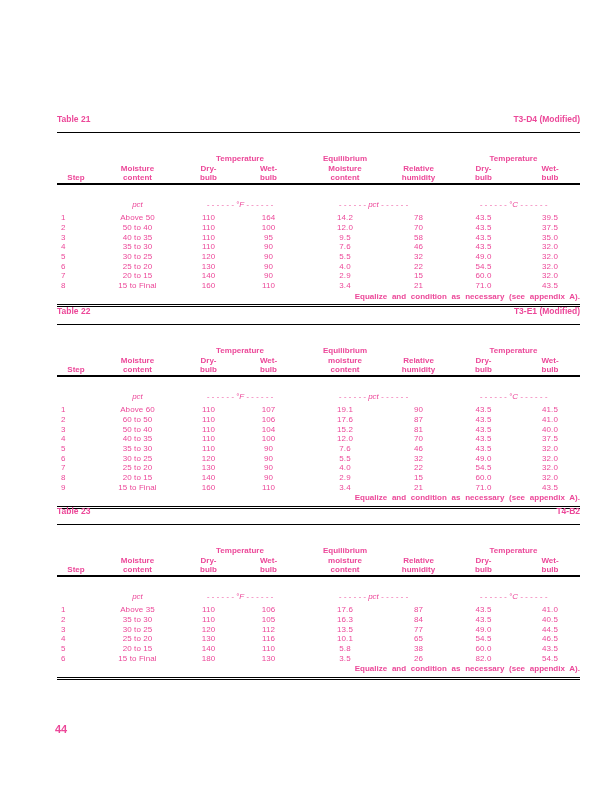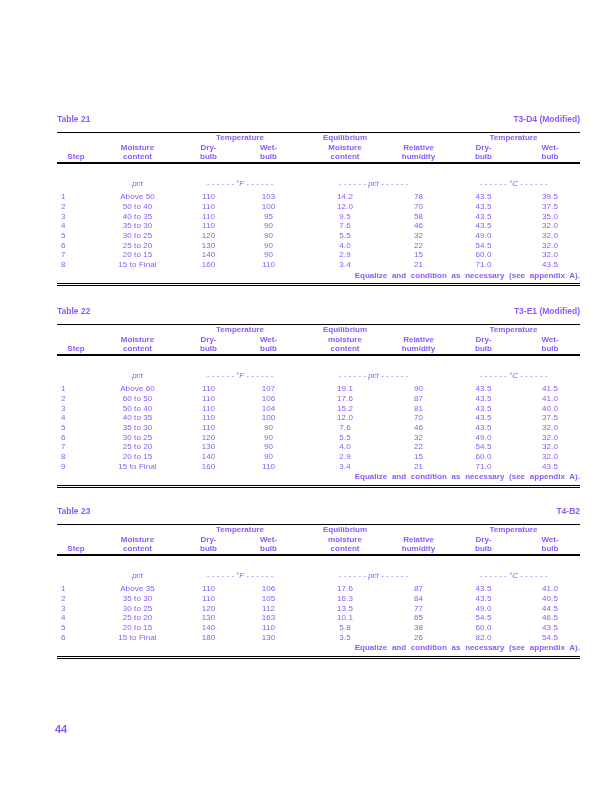--- a/index.html
+++ b/index.html
@@ -1,40 +1,40 @@
 <!DOCTYPE html>
 <html><head>
 <meta charset="utf-8">
 <style>
   html,body { margin:0; padding:0; background:#e8e8e8; }
   .page {
     position:relative;
     width:612px; height:792px;
     background:#ffffff;
     font-family:"Liberation Sans", sans-serif;
-    color:#8b5cf6;
+    color:#ec4899;
     overflow:hidden;
     margin:0 auto;
   }
   .tblock { position:absolute; left:57px; width:523px; }
   .tlabel-row {
     display:flex; justify-content:space-between; align-items:flex-end;
     font-size:8.5px; font-weight:bold; line-height:11px;
     margin-bottom:7px;
   }
   table.sched {
     border-collapse:collapse; table-layout:fixed;
     width:523px;
     border-top:1.5px solid #000;
     border-bottom:3px double #000;
     font-size:8px;
   }
   table.sched td { padding:0; margin:0; text-align:center; vertical-align:bottom; line-height:9.7px; overflow:hidden; white-space:nowrap; }
   thead td { font-weight:bold; line-height:9.6px; }
-  tr.h1 td { padding-top:0;text-align:center; }
+  tr.h1 td { padding-top:21px;text-align:center; }
   tr.h3 td { border-bottom:2px solid #000; padding-bottom:0; }
   td.la { text-align:left; }
   tr.h3 td.la { padding-left:0; }
   td.ra { text-align:right; padding-right:2px; }
   tbody.units td { font-style:italic; font-weight:normal; padding-top:15px; padding-bottom:4px; line-height:9px; }
   tbody.datarows td:first-child { text-align:left; padding-left:4px; }
   tbody.datarows td { letter-spacing:0.1px; }
   tr.note td { text-align:right; padding:1px 0 3px 0; word-spacing:2.5px;font-weight:bold; }
   .pagenum { position:absolute; left:55px; top:723px; font-size:11px; font-weight:bold; }
 </style>
@@ -96,21 +96,21 @@
           <td colspan="2">- - - - - - °F - - - - - -</td>
           <td colspan="2">- - - - - - pct - - - - - -</td>
           <td colspan="2">- - - - - - °C - - - - - -</td>
         </tr>
       </tbody>
       <tbody class="datarows">
           <tr>
             <td>1</td>
             <td>Above 50</td>
             <td>110</td>
-            <td>103</td>
+            <td>164</td>
             <td>14.2</td>
             <td>78</td>
             <td>43.5</td>
             <td>39.5</td>
           </tr>
           <tr>
             <td>2</td>
             <td>50 to 40</td>
             <td>110</td>
             <td>100</td>
@@ -426,21 +426,21 @@
             <td>112</td>
             <td>13.5</td>
             <td>77</td>
             <td>49.0</td>
             <td>44.5</td>
           </tr>
           <tr>
             <td>4</td>
             <td>25 to 20</td>
             <td>130</td>
-            <td>163</td>
+            <td>116</td>
             <td>10.1</td>
             <td>65</td>
             <td>54.5</td>
             <td>46.5</td>
           </tr>
           <tr>
             <td>5</td>
             <td>20 to 15</td>
             <td>140</td>
             <td>110</td>

